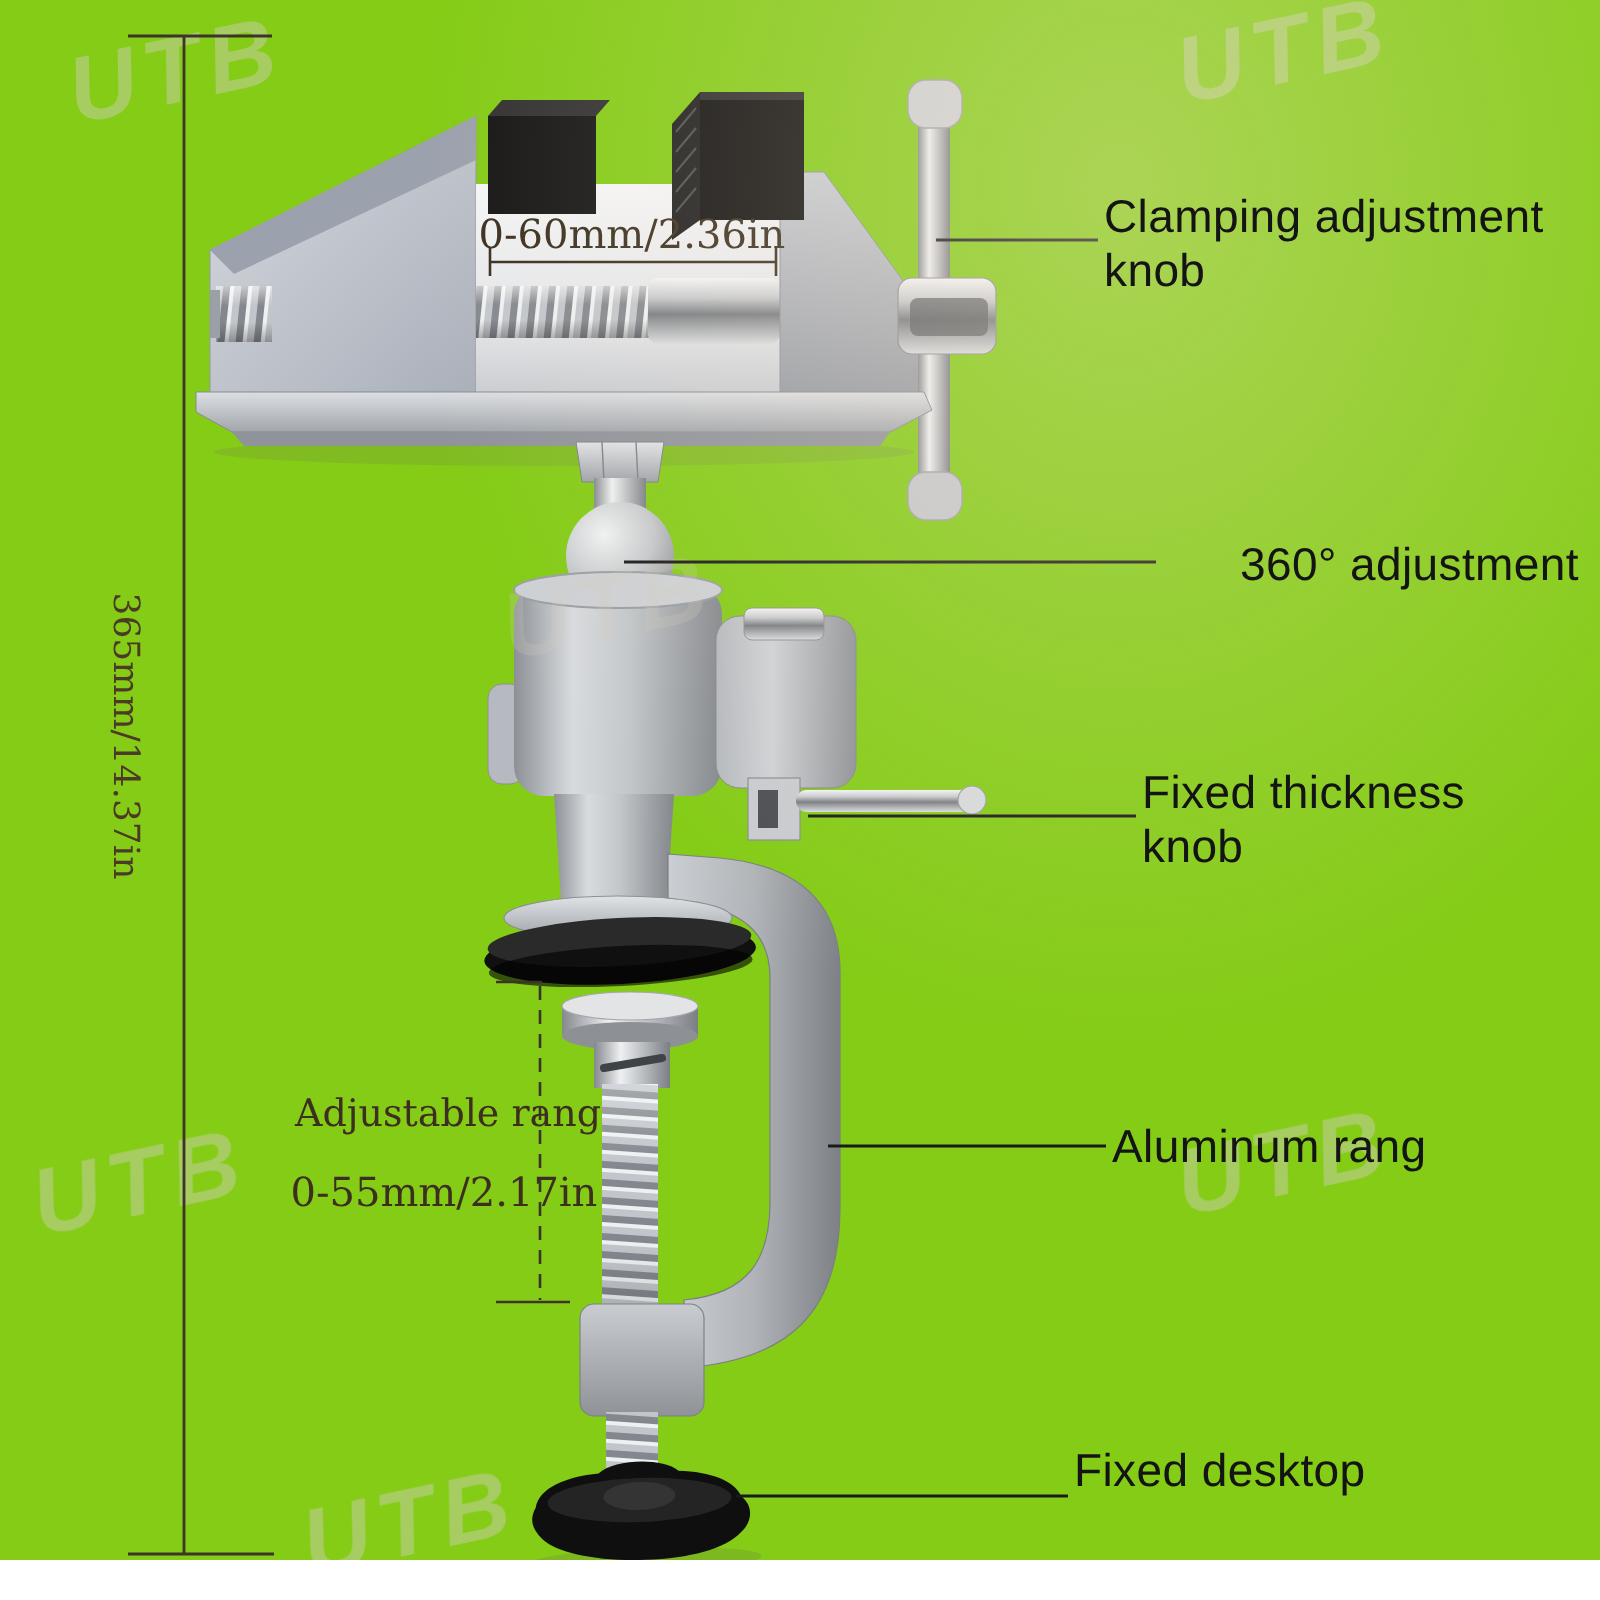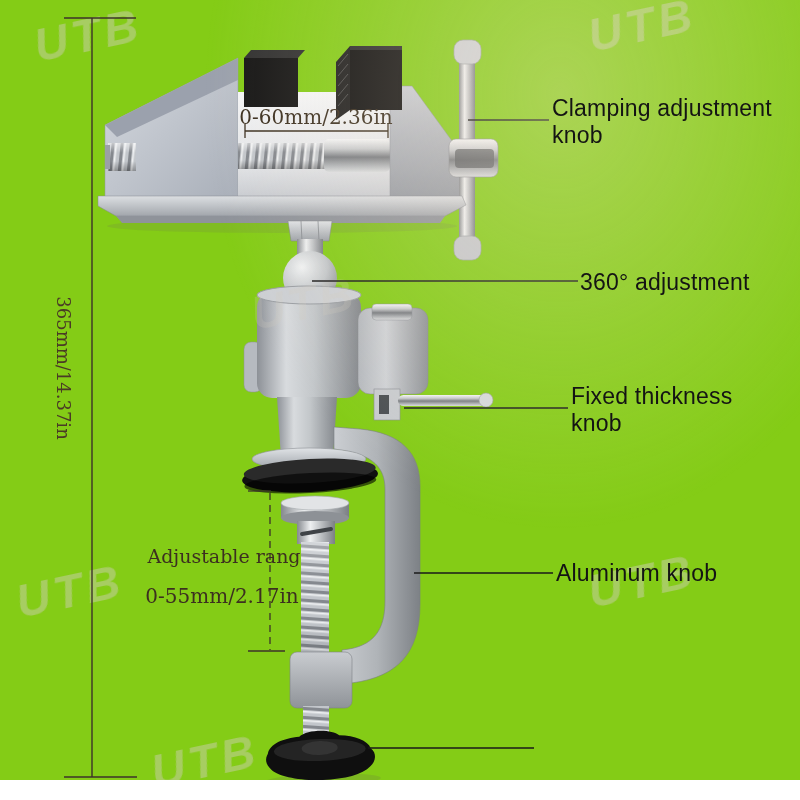--- a/index.html
+++ b/index.html
@@ -254,29 +254,30 @@
     <line x1="414" y1="573" x2="553" y2="573"></line>
     <line x1="368" y1="748" x2="534" y2="748"></line>
   </g>
 </svg>
 
 <div class="callout" style="left:552px;top:95px;">
   <div>Clamping adjustment</div>
   <div>knob</div>
 </div>
 
-<div class="callout" style="left:580px;top:269px;">
+<div class="callout" style="left:620px;top:269px;">
   <div>360° adjustment</div>
 </div>
 
 <div class="callout" style="left:571px;top:383px;">
   <div>Fixed thickness</div>
   <div>knob</div>
 </div>
 
 <div class="callout" style="left:556px;top:560px;">
-  <div>Aluminum knob</div>
+  <div>Aluminum rang</div>
 </div>
 
 <div class="callout" style="left:537px;top:722px;">
+  <div>Fixed desktop</div>
 </div>
 
 </div>
 
 </body></html>

